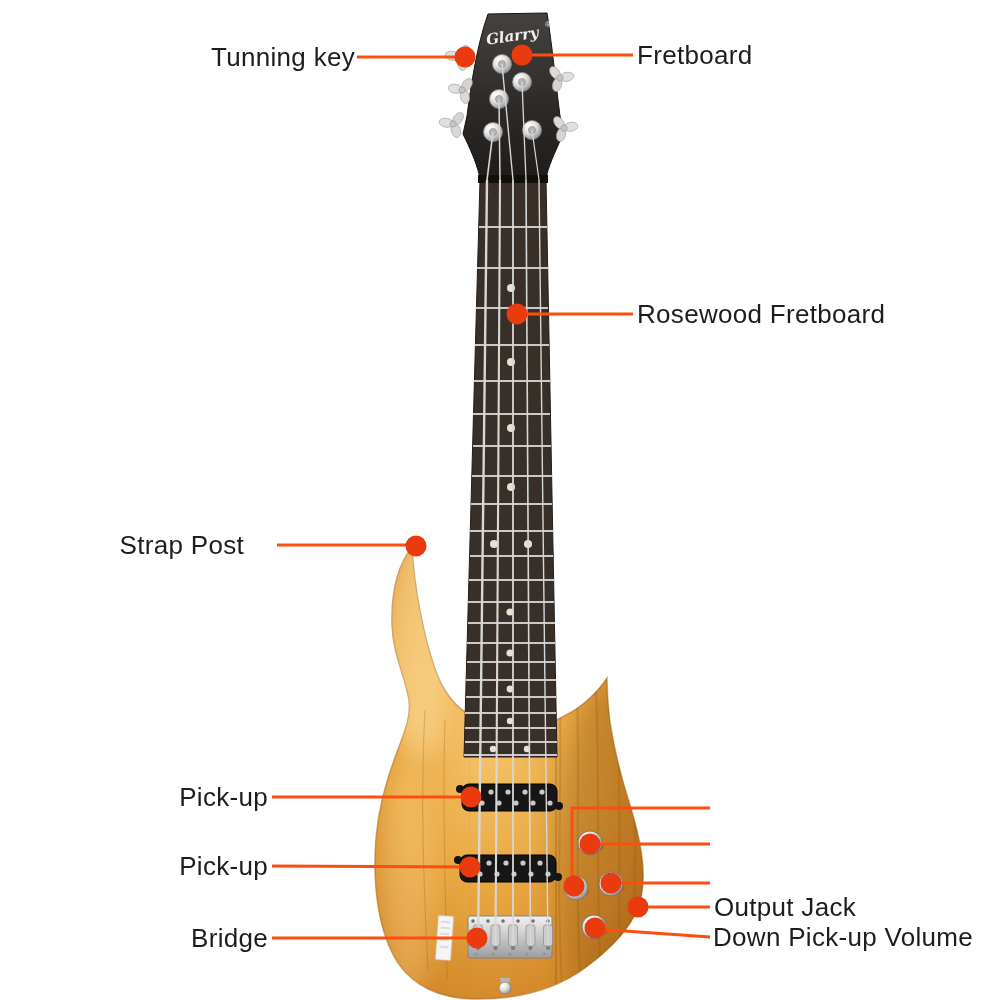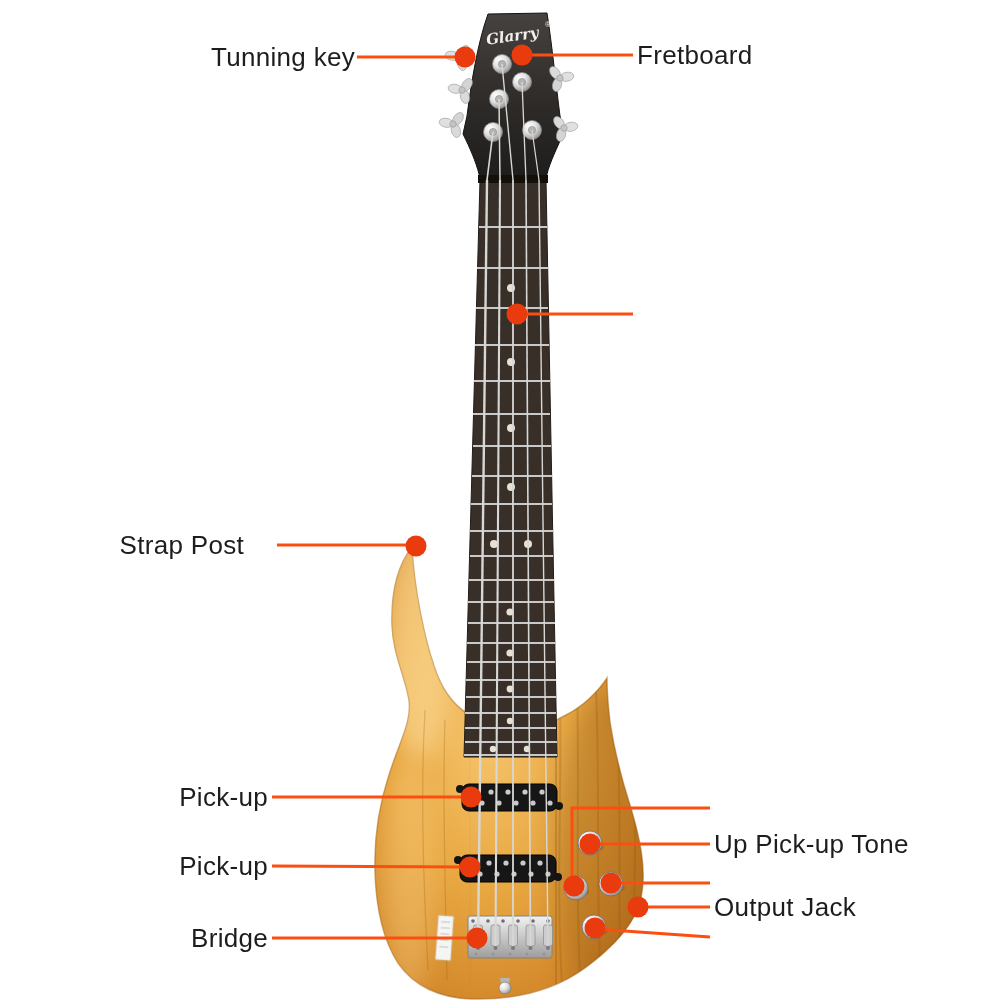--- a/index.html
+++ b/index.html
@@ -323,19 +323,20 @@
       <circle class="callout-dot" cx="574" cy="886" r="10.5"></circle>
       <circle class="callout-dot" cx="590" cy="844" r="10.5"></circle>
       <circle class="callout-dot" cx="611" cy="883" r="10.5"></circle>
       <circle class="callout-dot" cx="638" cy="907" r="10.5"></circle>
       <circle class="callout-dot" cx="595" cy="928" r="10.5"></circle>
     </g>
   </svg>
 
   <div class="label r" style="right:645px;top:44px">Tunning key</div>
   <div class="label" style="left:637px;top:42px">Fretboard</div>
+  <div class="label" style="left:637px;top:301px">Rosewood Fretboard</div>
   <div class="label r" style="right:756px;top:532px">Strap Post</div>
   <div class="label r" style="right:732px;top:784px">Pick-up</div>
   <div class="label r" style="right:732px;top:853px">Pick-up</div>
   <div class="label r" style="right:732px;top:925px">Bridge</div>
-  <div class="label" style="left:714px;top:831px">Up Pick-up Tone</div>
   <div class="label" style="left:714px;top:894px">Output Jack</div>
+  <div class="label" style="left:713px;top:924px">Down Pick-up Volume</div>
 </div>
 
 </body></html>

